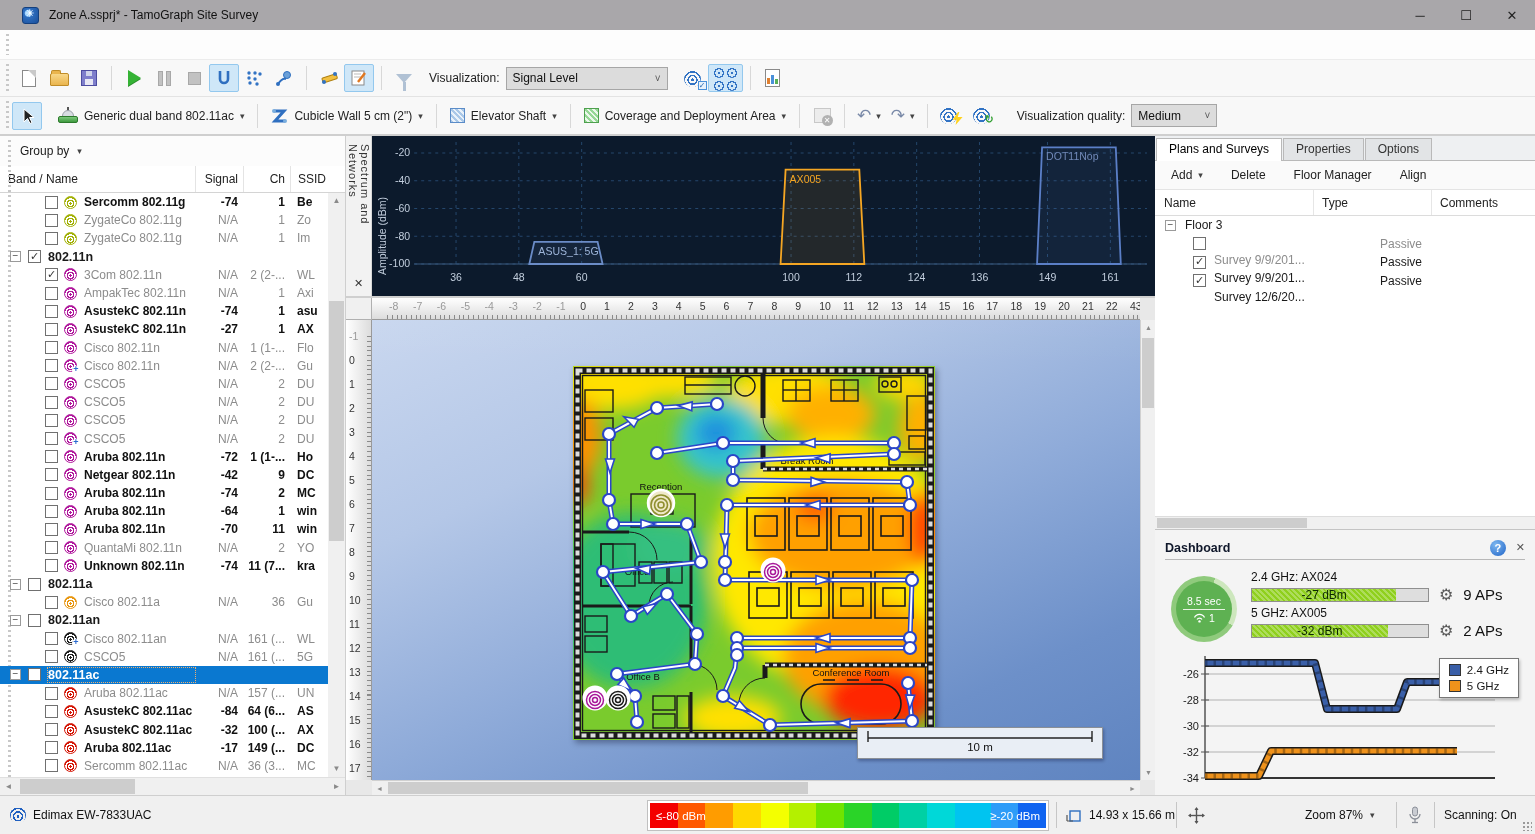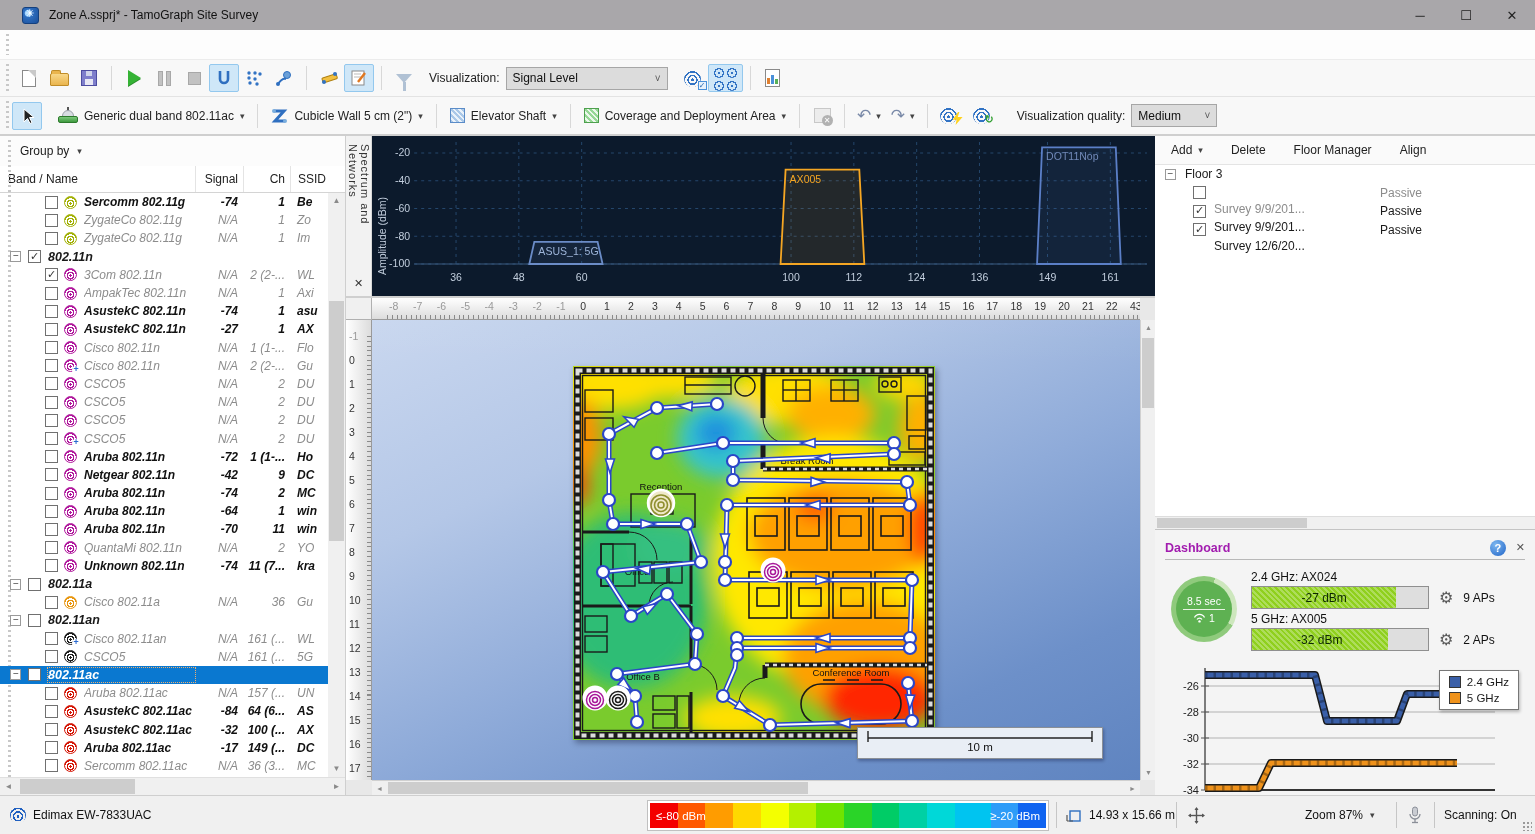--- a/index.html
+++ b/index.html
@@ -95,21 +95,21 @@
   .right-pane { position:absolute; left:1155px; top:0; width:380px; height:100%; background:#f2f2f2; }
   
   .groupby { height:30px; display:flex; align-items:center; padding-left:20px; gap:8px; background:#fcfcfc; }
   .lhead { height:27px; display:flex; align-items:center; border-bottom:1px solid #d4d4d4; font-size:12px;
     color:#222; background:#fff; padding-right:17px; }
   .lh-name { flex:1; padding-left:8px; } 
   .lh-sig { width:48px; text-align:right; padding-right:5px; border-left:1px solid #e4e4e4; height:100%; line-height:27px; }
   .lh-ch { width:47px; text-align:right; padding-right:5px; border-left:1px solid #e4e4e4; height:100%; line-height:27px; }
   .lh-ssid { width:38px; padding-left:7px; border-left:1px solid #e4e4e4; height:100%; line-height:27px; }
   .aplist { position:absolute; left:0; top:57px; right:17px; bottom:18px; overflow:hidden; }
-  .aprow { height:18.2px; display:flex; align-items:center; position:relative; font-size:12px; white-space:nowrap;font-style:italic; }
+  .aprow { height:18.2px; display:flex; align-items:center; position:relative; font-size:12px; white-space:nowrap; }
   .aprow .nm { flex:1; overflow:hidden; padding-right:2px; }
   .aprow .sig { width:48px; text-align:right; padding-right:5px; }
   .aprow .ch { width:47px; text-align:right; padding-right:5px; }
   .aprow .ssid { width:38px; padding-left:7px; overflow:hidden; }
   .aprow.dim .nm,.aprow.dim .sig,.aprow.dim .ch,.aprow.dim .ssid { color:#8c8c8c; }
   .aprow.b .nm,.aprow.b .sig,.aprow.b .ch,.aprow.b .ssid { font-weight:bold; color:#111; }
   .aprow.grp .nm { font-weight:bold; font-size:12.5px; }
   .aprow.sel { background:#0a78d0; } .aprow.sel .nm { color:#fff; outline:1px dotted #f0b070; }
   .cb { width:13px; height:13px; border:1px solid #707070; background:#fff; display:inline-flex; align-items:center;
     justify-content:center; font-size:11px; color:#333; flex:none; }
@@ -176,40 +176,40 @@
   .trow { height:18.5px; display:flex; align-items:center; font-size:12px; }
   .trow .tname { width:158px; overflow:hidden; white-space:nowrap;margin-top:32px; }
   .trow .ttype { width:118px; padding-left:8px; }
   .trow.dim .tname,.trow.dim .ttype { color:#8c8c8c; }
   .plans-body { position:absolute; left:0; top:0; right:0; height:394px; background:#fff; border-bottom:1px solid #c4c4c4; }
   .rp-hsb { position:absolute; left:0; right:0; bottom:0; height:13px; background:#f0f0f0; border-top:1px solid #ddd; }
   .rp-hsb .thumb { position:absolute; top:1px; bottom:1px; left:2px; width:150px; background:#cdcdcd; }
   
   .dash { position:absolute; left:0; top:394px; right:0; bottom:0; background:#f4f4f4; padding:6px 10px 0; }
   .dash-head { display:flex; align-items:center; height:24px; border-bottom:1px solid #b8b8b8; }
-  .dash-title { font-weight:bold; font-size:12.5px; color:#a21caf; }
+  .dash-title { font-weight:bold; font-size:12.5px; color:#0f172a; }
   .dash-help { margin-left:auto; width:16px; height:16px; border-radius:50%; background:radial-gradient(circle at 35% 30%,#7fb8f0,#1f64c8);
     color:#fff; font-size:11px; font-weight:bold; text-align:center; line-height:16px; }
   .dash-x { margin-left:10px; color:#555; font-size:11px; font-weight:bold; }
   .dash-top { display:flex; padding:10px 2px 0 6px; gap:14px; }
   .dial { width:66px; height:66px; border-radius:50%; position:relative; margin-top:6px;
     background:conic-gradient(from 20deg,#cde7bd 0 100deg,#8fca7c 100deg 360deg); }
   .dial-in { position:absolute; inset:5px; border-radius:50%; background:#5eb152; color:#fff;
     display:flex; flex-direction:column; align-items:center; justify-content:center; font-size:10.5px; gap:2px; }
   .dial-line { width:42px; height:1px; background:#e8f4e2; }
   .dial-wifi { display:flex; align-items:center; gap:3px; }
   .bands { flex:1; }
   .band-label { font-size:12px; color:#111; margin-bottom:2px; }
   .band-row { display:flex; align-items:center; gap:10px; margin-bottom:3px; }
-  .bar { width:178px; height:23px; border:1px solid #8f8f8f; background:#dedede; position:relative; }
+  .bar { width:178px; height:14px; border:1px solid #8f8f8f; background:#dedede; position:relative; }
   .bar-fill { position:absolute; left:0; top:0; bottom:0; background:#8fd01d;
     background-image:repeating-linear-gradient(45deg,rgba(255,255,255,.28) 0 2px,transparent 2px 4px);
     display:flex; align-items:center; justify-content:center; font-size:12px; color:#0c2800; }
   .gear { font-size:16px; color:#5a5a5a; line-height:16px; }
-  .aps { font-size:12px; color:#111; }
+  .aps { font-size:15px; color:#111; }
   .dash-chartwrap { position:relative; margin-top:10px; }
   .legend { position:absolute; right:6px; top:6px; background:#fff; border:1px solid #777; box-shadow:1px 2px 3px rgba(0,0,0,.25);
     padding:5px 9px; display:flex; flex-direction:column; gap:4px; }
   .leg-row { display:flex; align-items:center; gap:6px; font-size:11.5px; }
   .leg-sq { width:12px; height:12px; border:1px solid #333; }
   
   .statusbar { position:absolute; left:0; top:795px; right:0; height:39px; background:#f0f0f0; border-top:1px solid #cfcfcf; }
   .sb-item { position:absolute; top:0; height:100%; display:flex; align-items:center; gap:7px; font-size:12px; color:#111; }
   .sb-sep { position:absolute; top:6px; bottom:6px; width:1px; background:#c6c6c6; }
   .colorscale { position:absolute; left:648px; top:5px; width:400px; height:29px; border:2px solid #fff;
@@ -1137,34 +1137,44 @@
         <div class="map-hsb">
           <span class="sar" style="left:0">◄</span>
           <span class="thumb"></span>
           <span class="sar" style="right:0">►</span>
         </div>
       </div>
     </div>
 
     <div class="right-pane">
       <div class="plans-body">
+        <div class="rtabs" id="rtabs">
+            <span class="rtab active">Plans and Surveys</span>
+            <span class="rtab">Properties</span>
+            <span class="rtab">Options</span>
+          </div>
         <div class="rtb">
           <span class="itm">
               <span>Add</span>
               <span class="caret-s">▾</span>
             </span>
           <span class="itm">
               <span>Delete</span>
             </span>
           <span class="itm">
               <span>Floor Manager</span>
             </span>
           <span class="itm">
               <span>Align</span>
             </span>
+        </div>
+        <div class="rhead">
+          <span class="rh rh1">Name</span>
+          <span class="rh rh2">Type</span>
+          <span class="rh rh3">Comments</span>
         </div>
         <div class="rtree" id="rtree">
             <div class="trow">
               <span style="width: 10px; flex: 0 0 auto;"></span>
               <span class="exp">−</span>
               <span style="width: 9px; flex: 0 0 auto;"></span>
               <span>Floor 3</span>
             </div>
             <div class="trow dim">
               <span style="width: 38px; flex: 0 0 auto;"></span>

